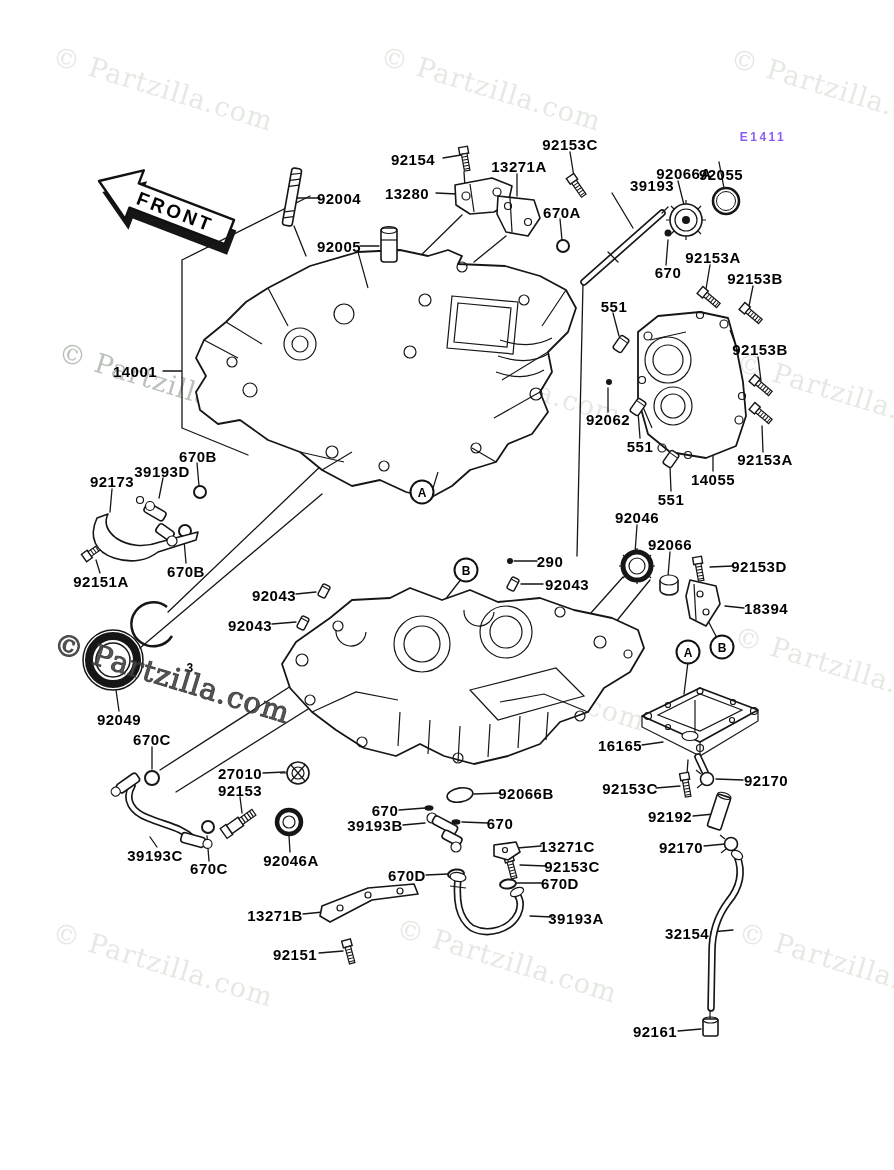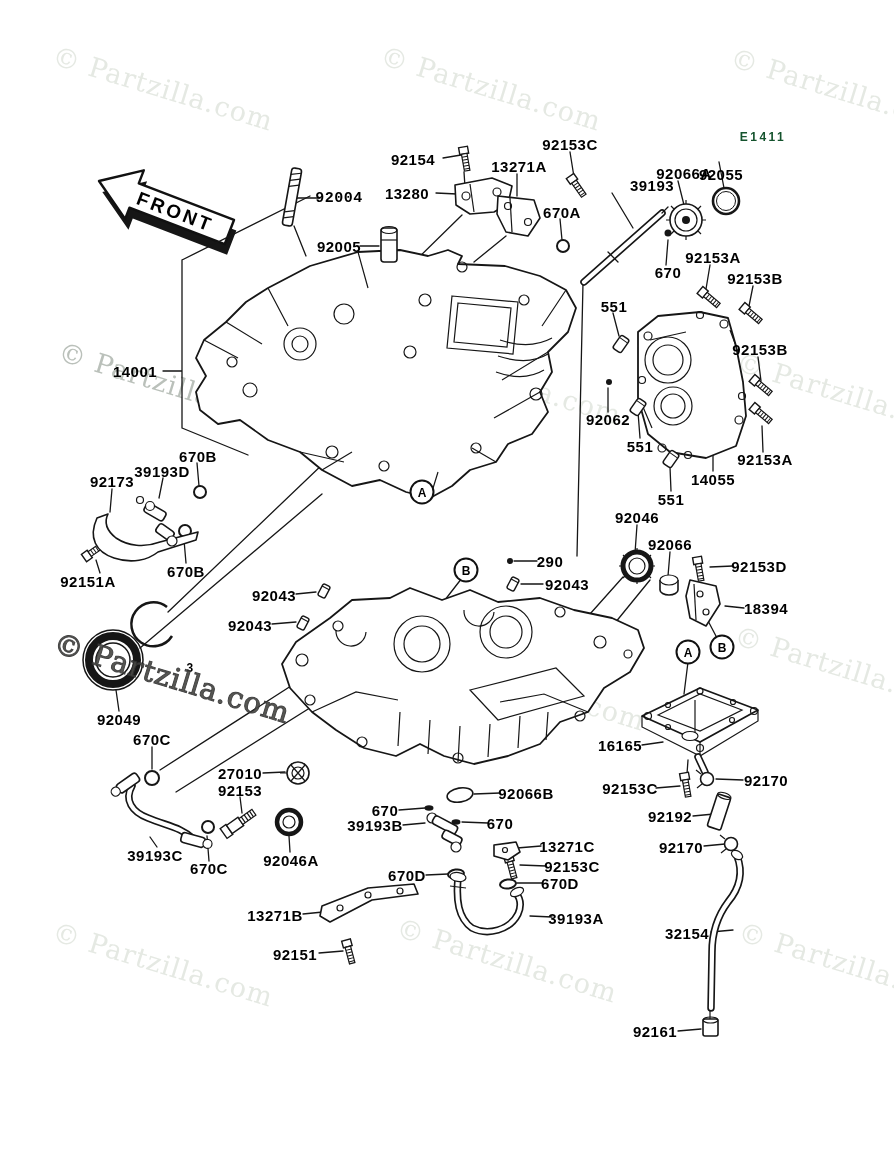--- a/index.html
+++ b/index.html
@@ -11,21 +11,21 @@
   .wm-light{color:#e5e9e3;z-index:1;}
   .wm-medium{color:#b3bab3;opacity:.9;z-index:1;}
   .wm-dark{color:#4a4a46;opacity:.92;font-size:29px;z-index:4;}
   .wm-dark{-webkit-text-stroke:1px #333;}
   #diagram-svg{position:absolute;left:0;top:0;z-index:2;}
   #label-layer{position:absolute;inset:0;z-index:3;pointer-events:none;}
   .part-label{position:absolute;transform:translate(-50%,-50%);font-weight:bold;
               font-size:15px;letter-spacing:.5px;color:#000;white-space:nowrap;}
   .part-label.small{font-size:12px;}
   .diagram-code{position:absolute;transform:translate(-50%,-50%);font-weight:bold;
-                font-size:12px;letter-spacing:2.5px;color:#14532d;z-index:3;}
+                font-size:12px;letter-spacing:2.5px;color:#8b5cf6;z-index:3;}
   .view-marker{position:absolute;transform:translate(-50%,-50%);width:21px;height:21px;
                border:2px solid #111;border-radius:50%;background:#fff;display:flex;
                align-items:center;justify-content:center;font-weight:bold;font-size:12px;color:#000;z-index:3;}
   .ln{stroke:#161616;stroke-width:1.3;fill:none;stroke-linecap:round;}
   .case{fill:#ffffff;stroke:#161616;stroke-width:1.8;stroke-linejoin:round;}
   .det{fill:none;stroke:#161616;stroke-width:1.2;}
   .detf{fill:#ffffff;stroke:#161616;stroke-width:1.2;}
   .part{fill:#ffffff;stroke:#161616;stroke-width:1.6;stroke-linejoin:round;}
   .tube-o{stroke:#161616;stroke-width:7.5;fill:none;stroke-linecap:round;}
   .tube-i{stroke:#ffffff;stroke-width:4.2;fill:none;stroke-linecap:round;}
@@ -398,21 +398,21 @@
         <path class="det" d="M710,1010 L710,1019"></path>
         <rect class="part" x="703" y="1019" width="15" height="17" rx="2"></rect>
         <ellipse class="det" cx="710.5" cy="1020" rx="7.5" ry="3"></ellipse>
       </g>
     </g>
   </svg>
 
   <div id="label-layer">
       <div class="part-label" style="left: 413px; top: 159px;">92154</div>
       <div class="part-label" style="left: 407px; top: 193px;">13280</div>
-      <div class="part-label" style="left: 339px; top: 198px; font-family: Liberation Mono, monospace;">92004</div>
+      <div class="part-label" style="left: 339px; top: 198px;">92004</div>
       <div class="part-label" style="left: 339px; top: 246px;">92005</div>
       <div class="part-label" style="left: 519px; top: 166px;">13271A</div>
       <div class="part-label" style="left: 570px; top: 144px;">92153C</div>
       <div class="part-label" style="left: 562px; top: 212px; text-align: right;">670A</div>
       <div class="part-label" style="left: 613px; top: 185px; margin-left: 39px;">39193</div>
       <div class="part-label" style="left: 684px; top: 173px;">92066A</div>
       <div class="part-label" style="left: 721px; top: 154px; margin-top: 20px;">92055</div>
       <div class="part-label" style="left: 668px; top: 272px;">670</div>
       <div class="part-label" style="left: 713px; top: 257px;">92153A</div>
       <div class="part-label" style="left: 755px; top: 278px;">92153B</div>
@@ -421,21 +421,21 @@
       <div class="part-label" style="left: 135px; top: 371px;">14001</div>
       <div class="part-label" style="left: 608px; top: 419px;">92062</div>
       <div class="part-label" style="left: 640px; top: 446px;">551</div>
       <div class="part-label" style="left: 765px; top: 459px;">92153A</div>
       <div class="part-label" style="left: 713px; top: 479px;">14055</div>
       <div class="part-label" style="left: 671px; top: 499px;">551</div>
       <div class="part-label" style="left: 198px; top: 456px;">670B</div>
       <div class="part-label" style="left: 162px; top: 471px;">39193D</div>
       <div class="part-label" style="left: 112px; top: 481px;">92173</div>
       <div class="part-label" style="left: 186px; top: 571px;">670B</div>
-      <div class="part-label" style="left: 88px; top: 581px;">92151A</div>
+      <div class="part-label" style="left: 101px; top: 581px;">92151A</div>
       <div class="part-label" style="left: 637px; top: 517px;">92046</div>
       <div class="part-label" style="left: 670px; top: 544px;">92066</div>
       <div class="part-label" style="left: 550px; top: 561px;">290</div>
       <div class="part-label" style="left: 567px; top: 584px;">92043</div>
       <div class="part-label" style="left: 759px; top: 566px;">92153D</div>
       <div class="part-label" style="left: 766px; top: 608px;">18394</div>
       <div class="part-label" style="left: 274px; top: 595px;">92043</div>
       <div class="part-label" style="left: 250px; top: 625px;">92043</div>
       <div class="part-label small" style="left: 190px; top: 668px;">3</div>
       <div class="part-label" style="left: 119px; top: 719px;">92049</div>

